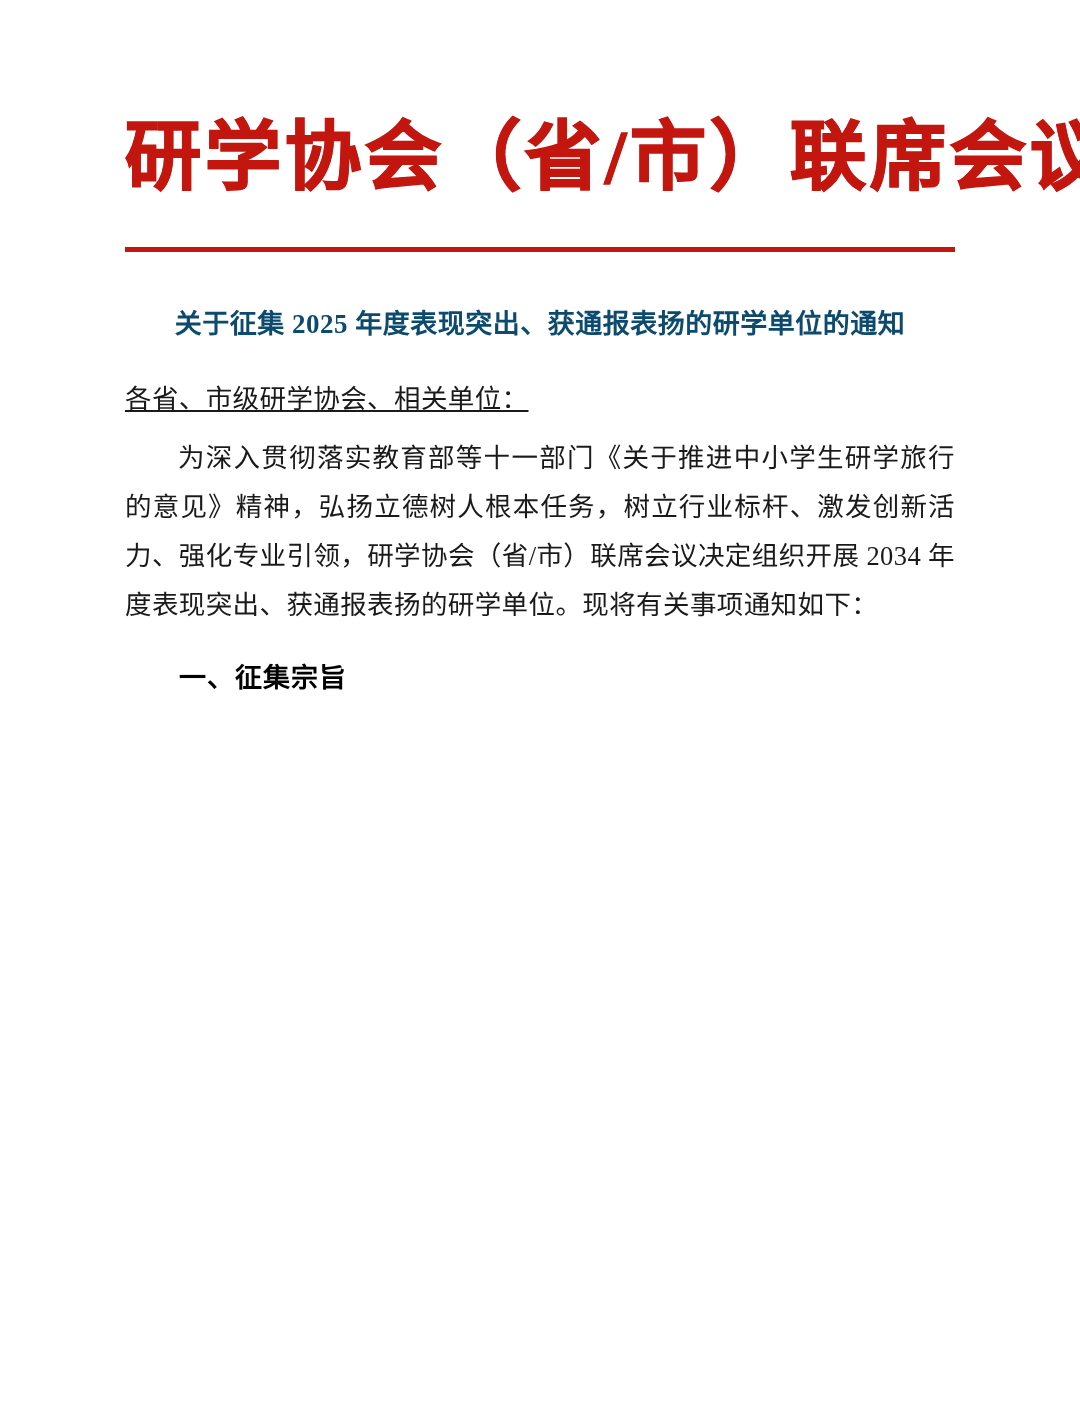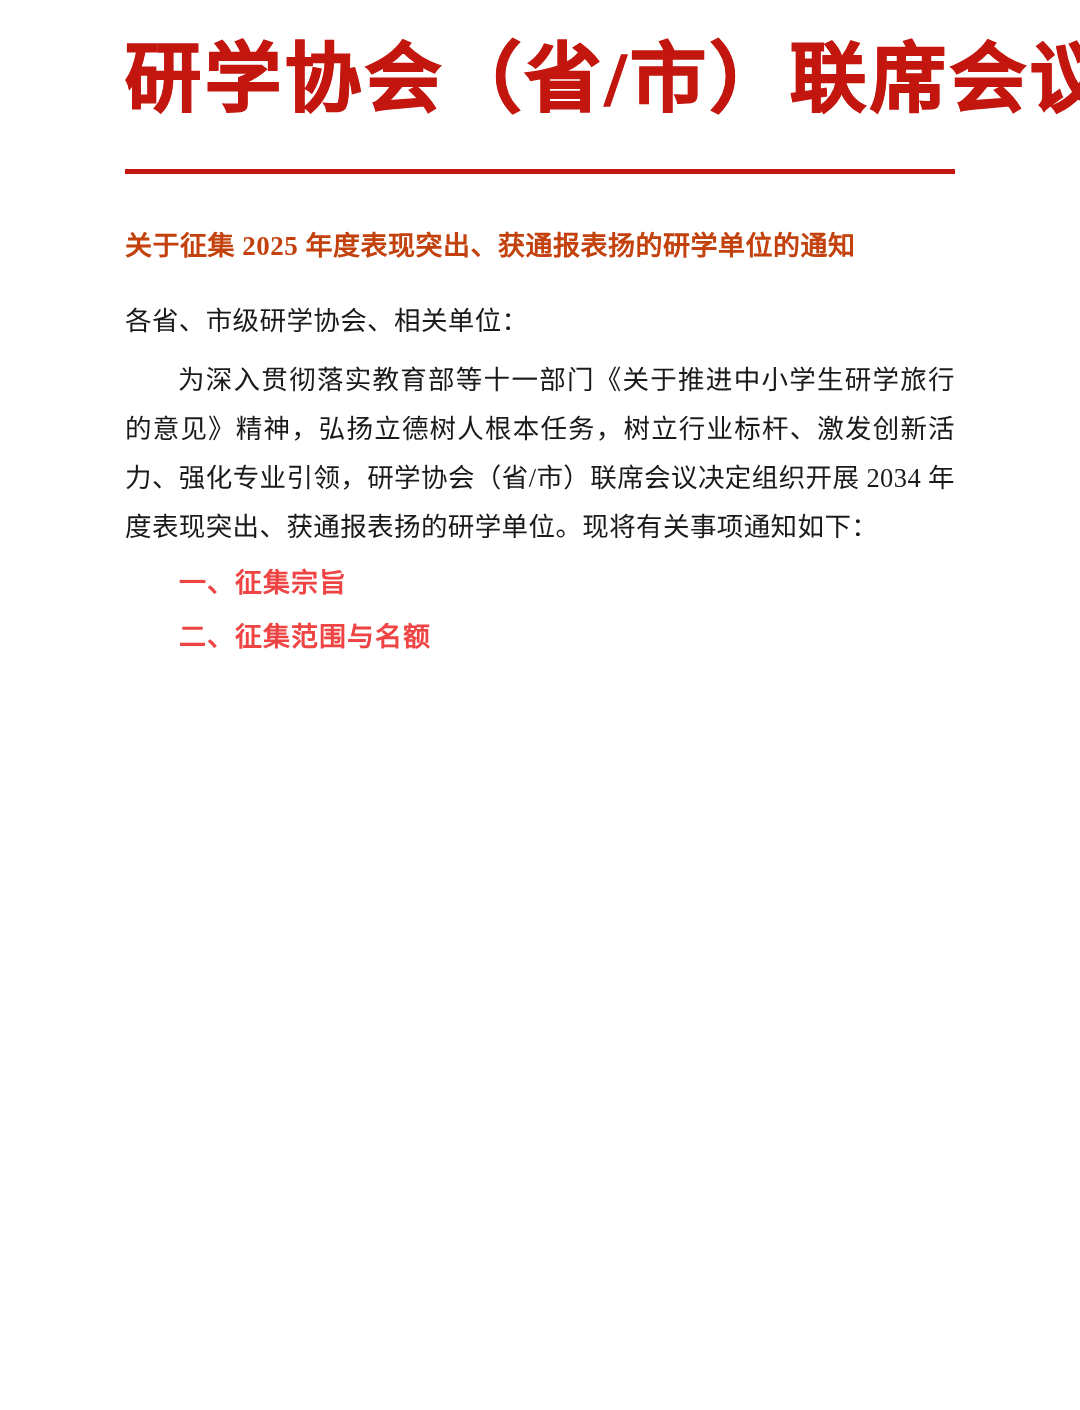--- a/index.html
+++ b/index.html
@@ -16,21 +16,21 @@
   }
   .page {
     position: relative;
     width: 1080px;
     height: 1410px;
     box-sizing: border-box;
     padding: 0 125px;
     background: #fff;
   }
   .doc-header {
-    padding-top: 32px;
+    padding-top: 110px;
     text-align: center;
   }
   .doc-title {
     color: #c2160f;
     font-family: "Liberation Serif", "DejaVu Serif", serif;
     font-weight: bold;
     font-size: 76px;
     letter-spacing: 4px;
     line-height: 1.25;
     white-space: nowrap;
@@ -38,53 +38,55 @@
     text-shadow: 0.5px 0 0 #c2160f, -0.5px 0 0 #c2160f;
   }
   .red-rule {
     margin-top: 42px;
     height: 5px;
     background: #c2160f;
     width: 100%;
   }
   .notice-title {
     margin-top: 52px;
+    text-align: center;
     font-size: 27px;
     font-weight: bold;
     letter-spacing: 0.5px;
     line-height: 1.5;
-    color: #c2410c;
+    color: #0c4a6e;
   }
   .body-block {
     margin-top: 30px;
   }
   p.para {
     margin: 0 0 6px 0;
     font-size: 26.5px;
     line-height: 1.85;
     letter-spacing: 0.4px;
     text-align: justify;
     text-justify: inter-ideograph;
     color: #1a1a1a;
   }
   p.indent {
     text-indent: 2em;
   }
   p.salutation {
     text-indent: 0;
     margin-bottom: 10px;
+    text-decoration: underline;
   }
   h2.section {
-    margin: 9px 0 4px 0;
+    margin: 26px 0 4px 0;
     font-size: 27px;
     font-weight: bold;
     text-indent: 2em;
     letter-spacing: 1px;
     line-height: 1.7;
-    color: #ef4444;
+    color: #000000;
   }
 </style>
 </head>
 <body>
 
 <div class="page">
 
   <div class="doc-header">
     <div class="doc-title">研学协会（省/市）联席会议</div>
     <div class="red-rule"></div>
@@ -93,17 +95,16 @@
   <div class="notice-title">关于征集 2025 年度表现突出、获通报表扬的研学单位的通知</div>
 
   <div class="body-block">
 
     <p class="para salutation">各省、市级研学协会、相关单位：</p>
 
     <p class="para indent">为深入贯彻落实教育部等十一部门《关于推进中小学生研学旅行的意见》精神，弘扬立德树人根本任务，树立行业标杆、激发创新活力、强化专业引领，研学协会（省/市）联席会议决定组织开展 2034 年度表现突出、获通报表扬的研学单位。现将有关事项通知如下：</p>
 
     <h2 class="section">一、征集宗旨</h2>
 
-    <h2 class="section">二、征集范围与名额</h2>
 
   </div>
 
 </div>
 
 </body></html>

